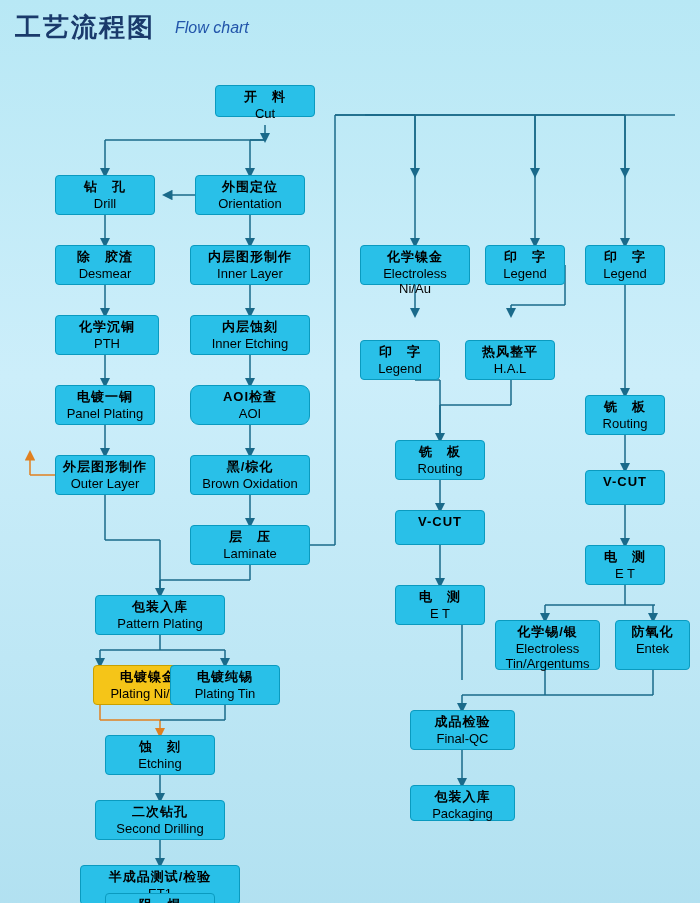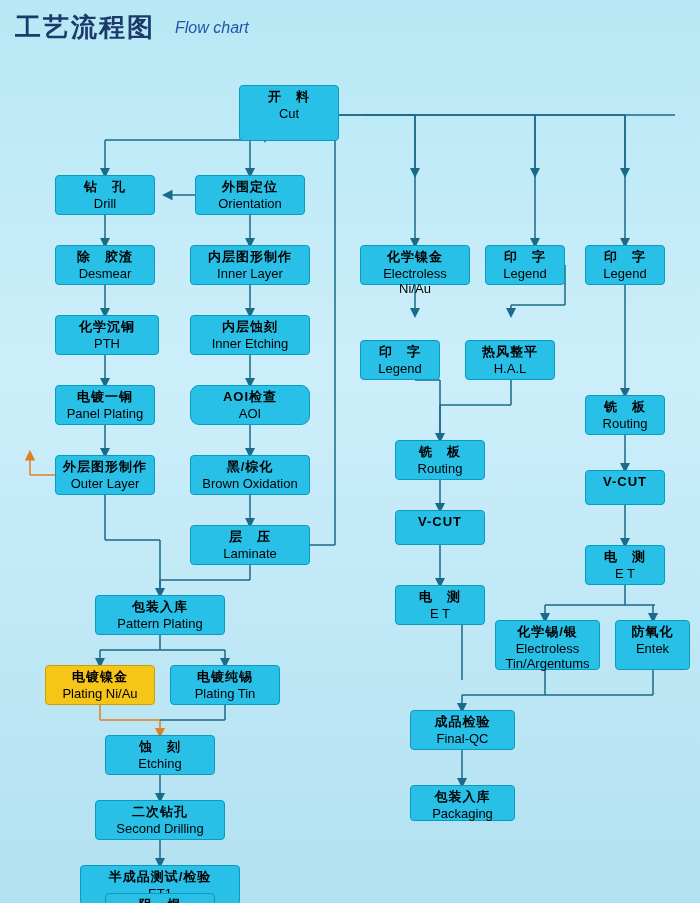--- a/index.html
+++ b/index.html
@@ -50,20 +50,21 @@
       letter-spacing: 1px;
       line-height: 1.3;
     }
     .box-en {
       font-size: 13px;
       line-height: 1.2;
     }
     .box-yellow {
       background: #f5c518;
       border-color: #c8a000;
+      margin-left: 48px;
     }
     
     .flow-svg {
       position: absolute;
       top: 0; left: 0;
       width: 100%;
       height: 100%;
       pointer-events: none;
     }
     .chart-area {
@@ -199,21 +200,21 @@
       <line x1="447" y1="695" x2="447" y2="730" stroke="#1a6a8a" stroke-width="1.5" marker-end="url(#arrow)"></line>
 
       <line x1="295" y1="490" x2="320" y2="490" stroke="#1a6a8a" stroke-width="1.5"></line>
       <line x1="320" y1="490" x2="320" y2="60" stroke="#1a6a8a" stroke-width="1.5"></line>
       <line x1="320" y1="60" x2="400" y2="60" stroke="#1a6a8a" stroke-width="1.5"></line>
 
       <line x1="180" y1="140" x2="150" y2="140" stroke="#1a6a8a" stroke-width="1.5" marker-end="url(#arrow)"></line>
     </svg>
 
     <div id="boxes-container">
-        <div class="box" style="left: 200px; top: 30px; width: 100px; height: 56px; margin-left: 24px;">
+        <div class="box" style="left: 200px; top: 30px; width: 100px; height: 32px;">
           <div class="box-cn">开　料</div>
           <div class="box-en">Cut</div>
         </div>
         <div class="box" style="left: 40px; top: 120px; width: 100px; height: 40px;">
           <div class="box-cn">钻　孔</div>
           <div class="box-en">Drill</div>
         </div>
         <div class="box" style="left: 180px; top: 120px; width: 110px; height: 40px;">
           <div class="box-cn">外围定位</div>
           <div class="box-en">Orientation</div>

